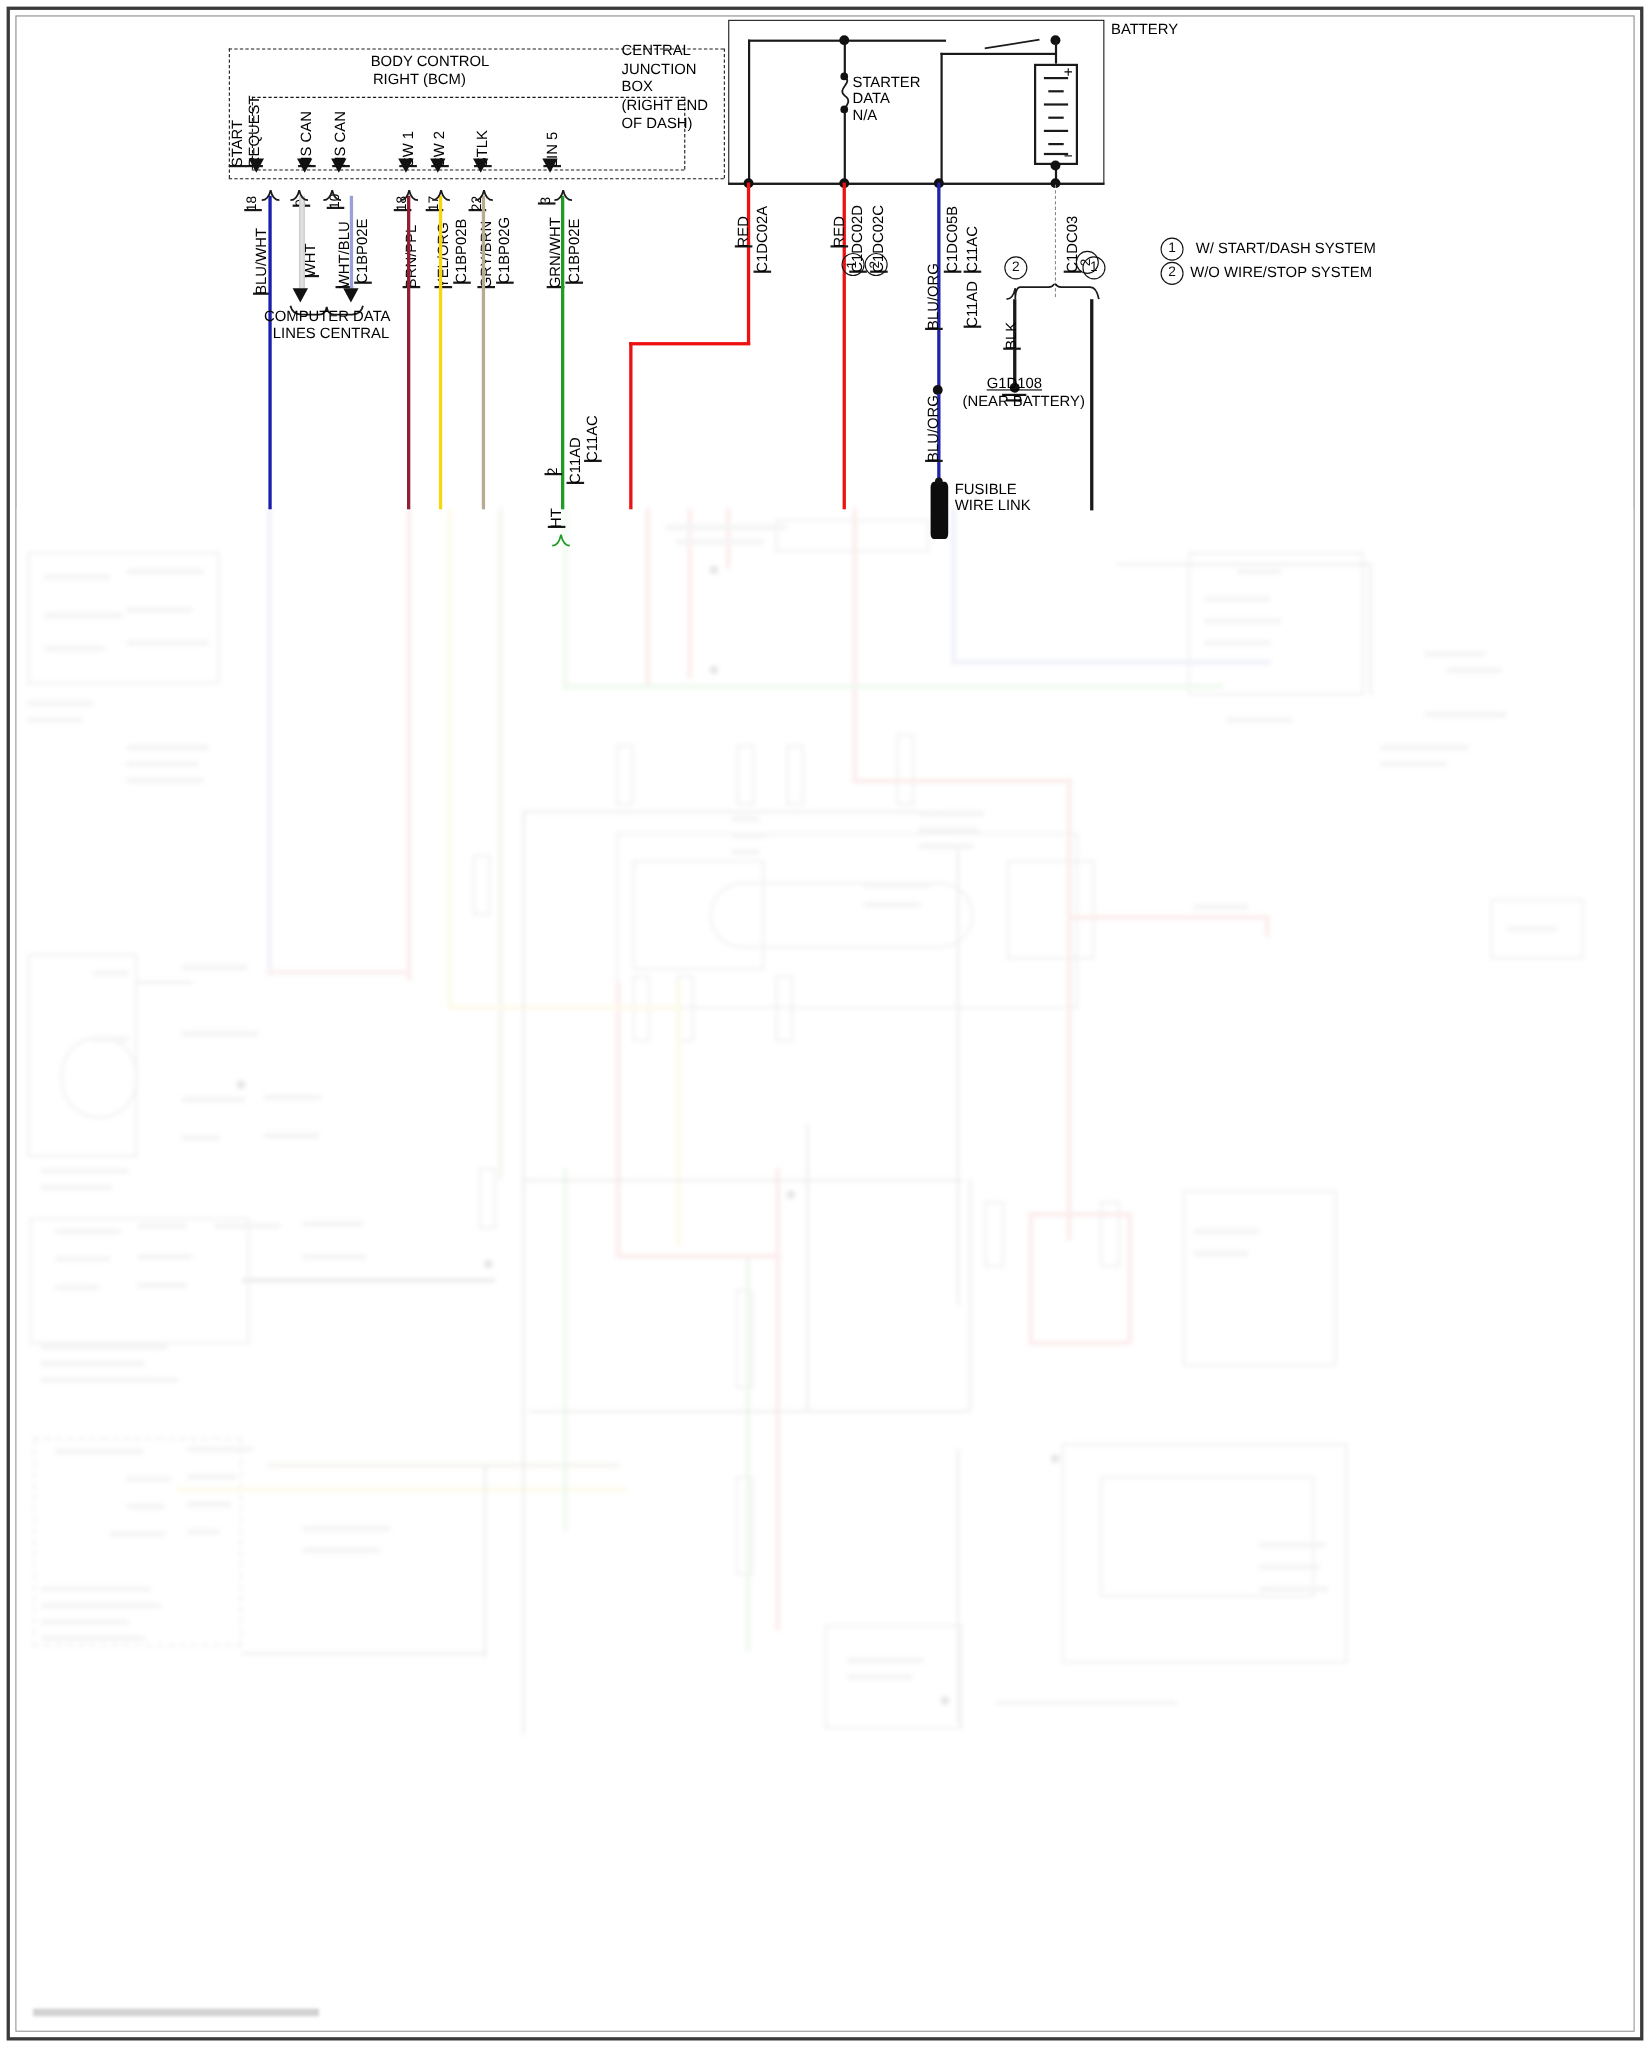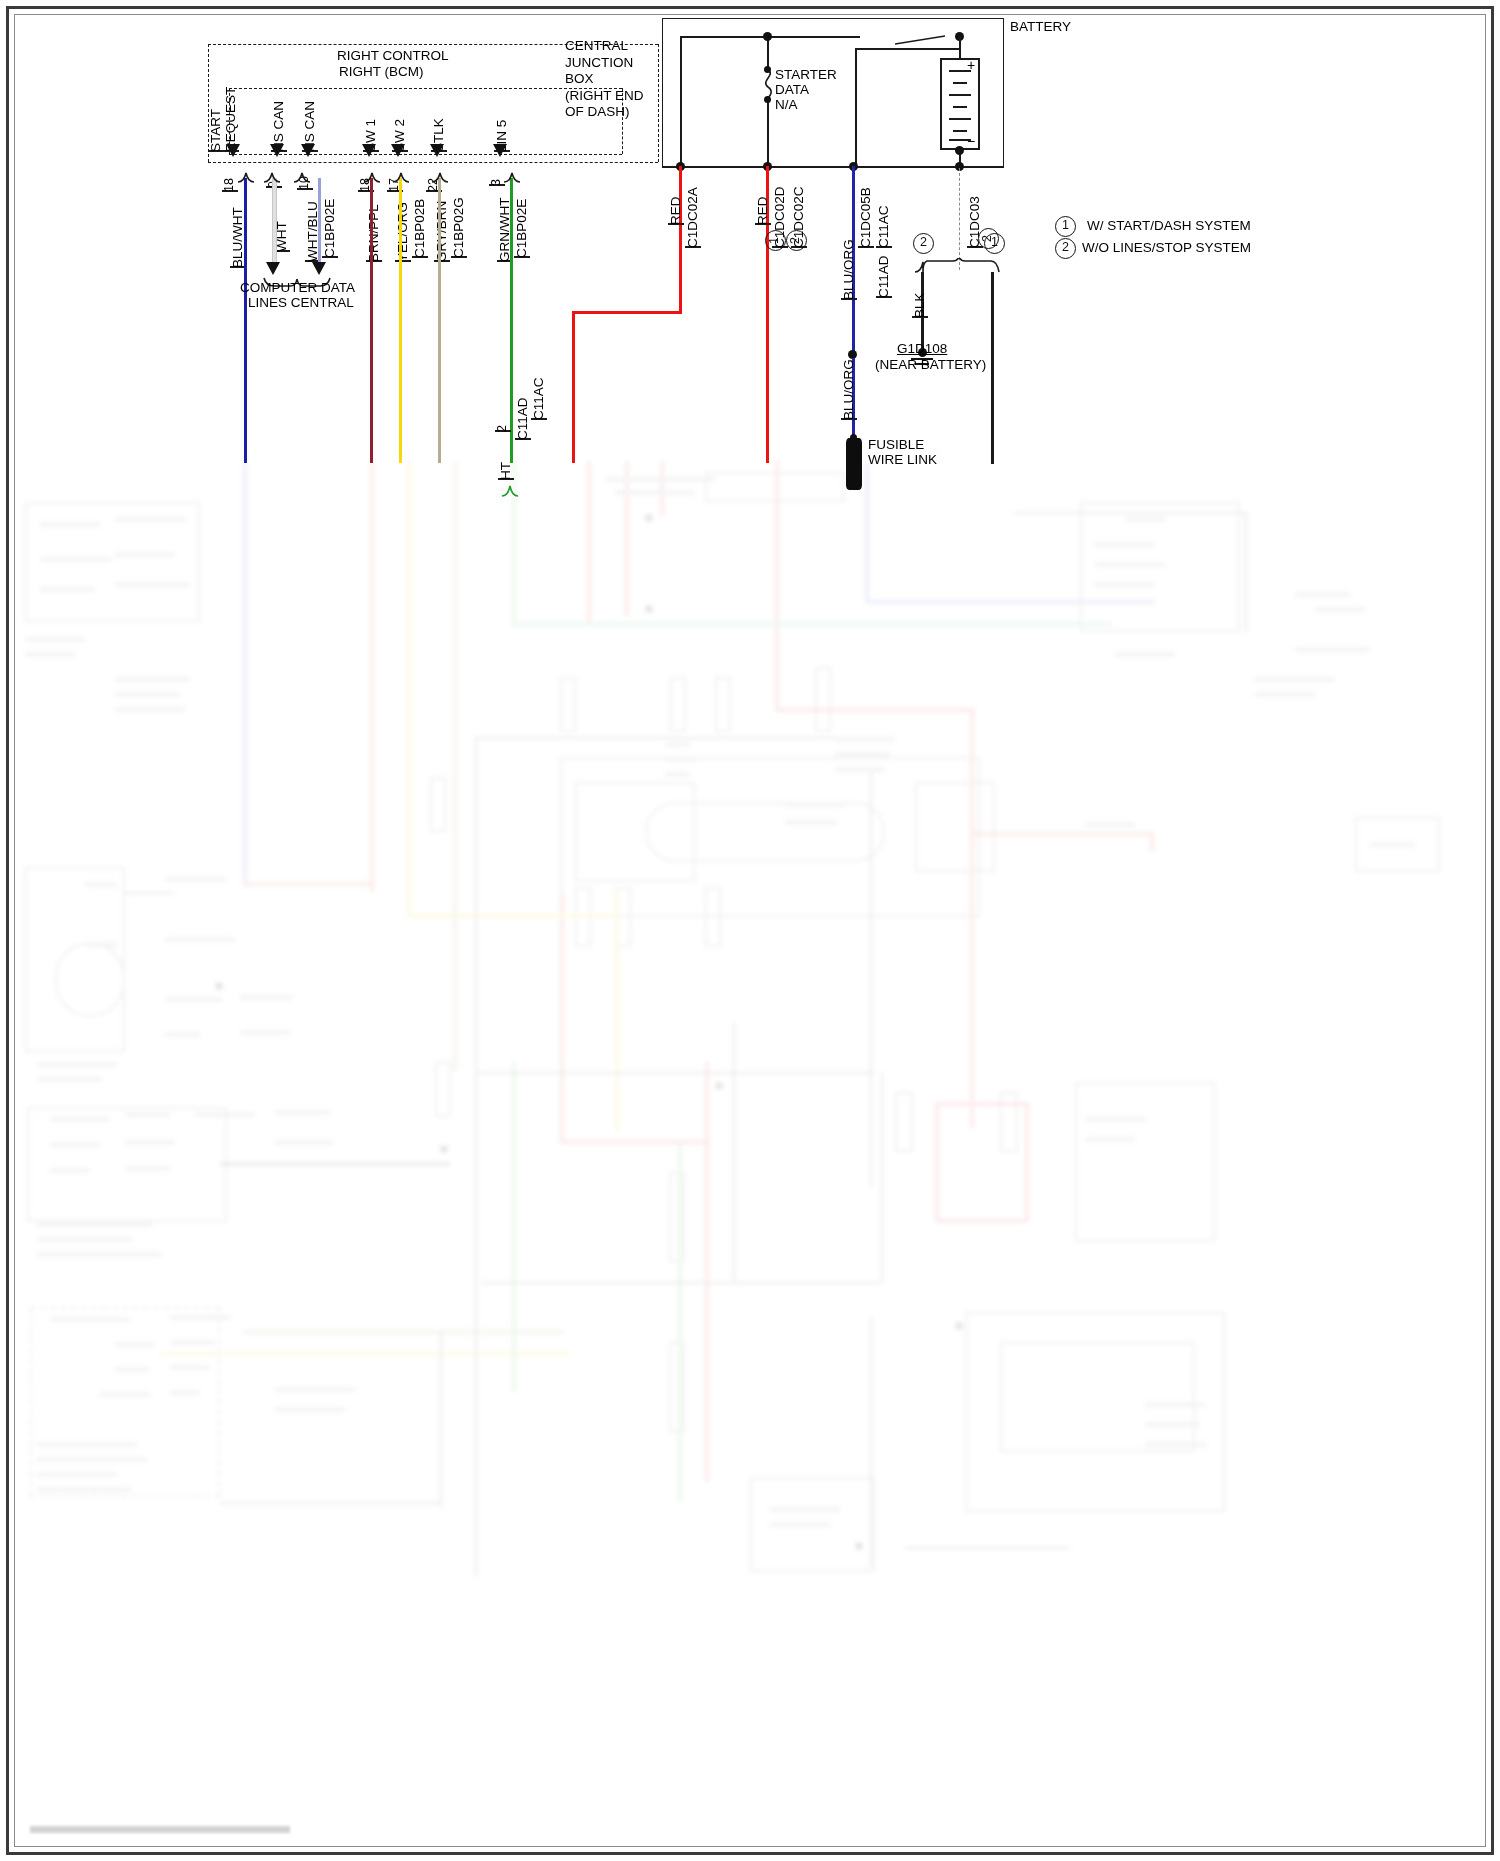--- a/index.html
+++ b/index.html
@@ -236,21 +236,21 @@
   <div class="dash-h" style="left:208px;top:44px;width:450px;"></div>
   <div class="dash-v" style="left:208px;top:44px;height:118px;"></div>
   <div class="dash-v" style="left:658px;top:44px;height:118px;"></div>
   <div class="dash-h" style="left:208px;top:162px;width:450px;"></div>
 
   <div class="dash-h" style="left:229px;top:88px;width:393px;"></div>
   <div class="dash-v" style="left:229px;top:88px;height:66px;"></div>
   <div class="dash-v" style="left:622px;top:88px;height:66px;"></div>
   <div class="dash-h" style="left:229px;top:154px;width:393px;"></div>
 
-  <div class="lbl" style="left:337px;top:48px;">RIGHT CONTROL</div>
+  <div class="lbl" style="left:337px;top:48px;">BODY CONTROL</div>
   <div class="lbl" style="left:339px;top:64px;">RIGHT (BCM)</div>
 
   <div class="lbl" style="left:565px;top:38px;line-height:16.5px;"><span style="white-space: pre;">CENTRAL
 JUNCTION
 BOX
 (RIGHT END
 OF DASH)</span></div>
 
   <div class="lbl v" style="left:208px;top:152px;">START</div>
   <div class="lbl v" style="left:223px;top:152px;">REQUEST</div>
@@ -418,15 +418,15 @@
   <div class="gnd1" style="left:911px;top:358px;width:22px;"></div>
   <div class="gnd1" style="left:915px;top:363px;width:14px;"></div>
   <div class="lbl" style="left:897px;top:341px;text-decoration:underline;">G1D108</div>
   <div class="lbl" style="left:875px;top:357px;">(NEAR BATTERY)</div>
 
   <div class="v" style="left:991px;top:272px;height:192px;width:2.5px;"></div>
 
   <div class="circnum" style="left:1055px;top:216px;">1</div>
   <div class="lbl" style="left:1087px;top:218px;">W/ START/DASH SYSTEM</div>
   <div class="circnum" style="left:1055px;top:238px;">2</div>
-  <div class="lbl" style="left:1082px;top:240px;">W/O LINES/STOP SYSTEM</div>
+  <div class="lbl" style="left:1082px;top:240px;">W/O WIRE/STOP SYSTEM</div>
 
 </div>
 
 </body></html>

